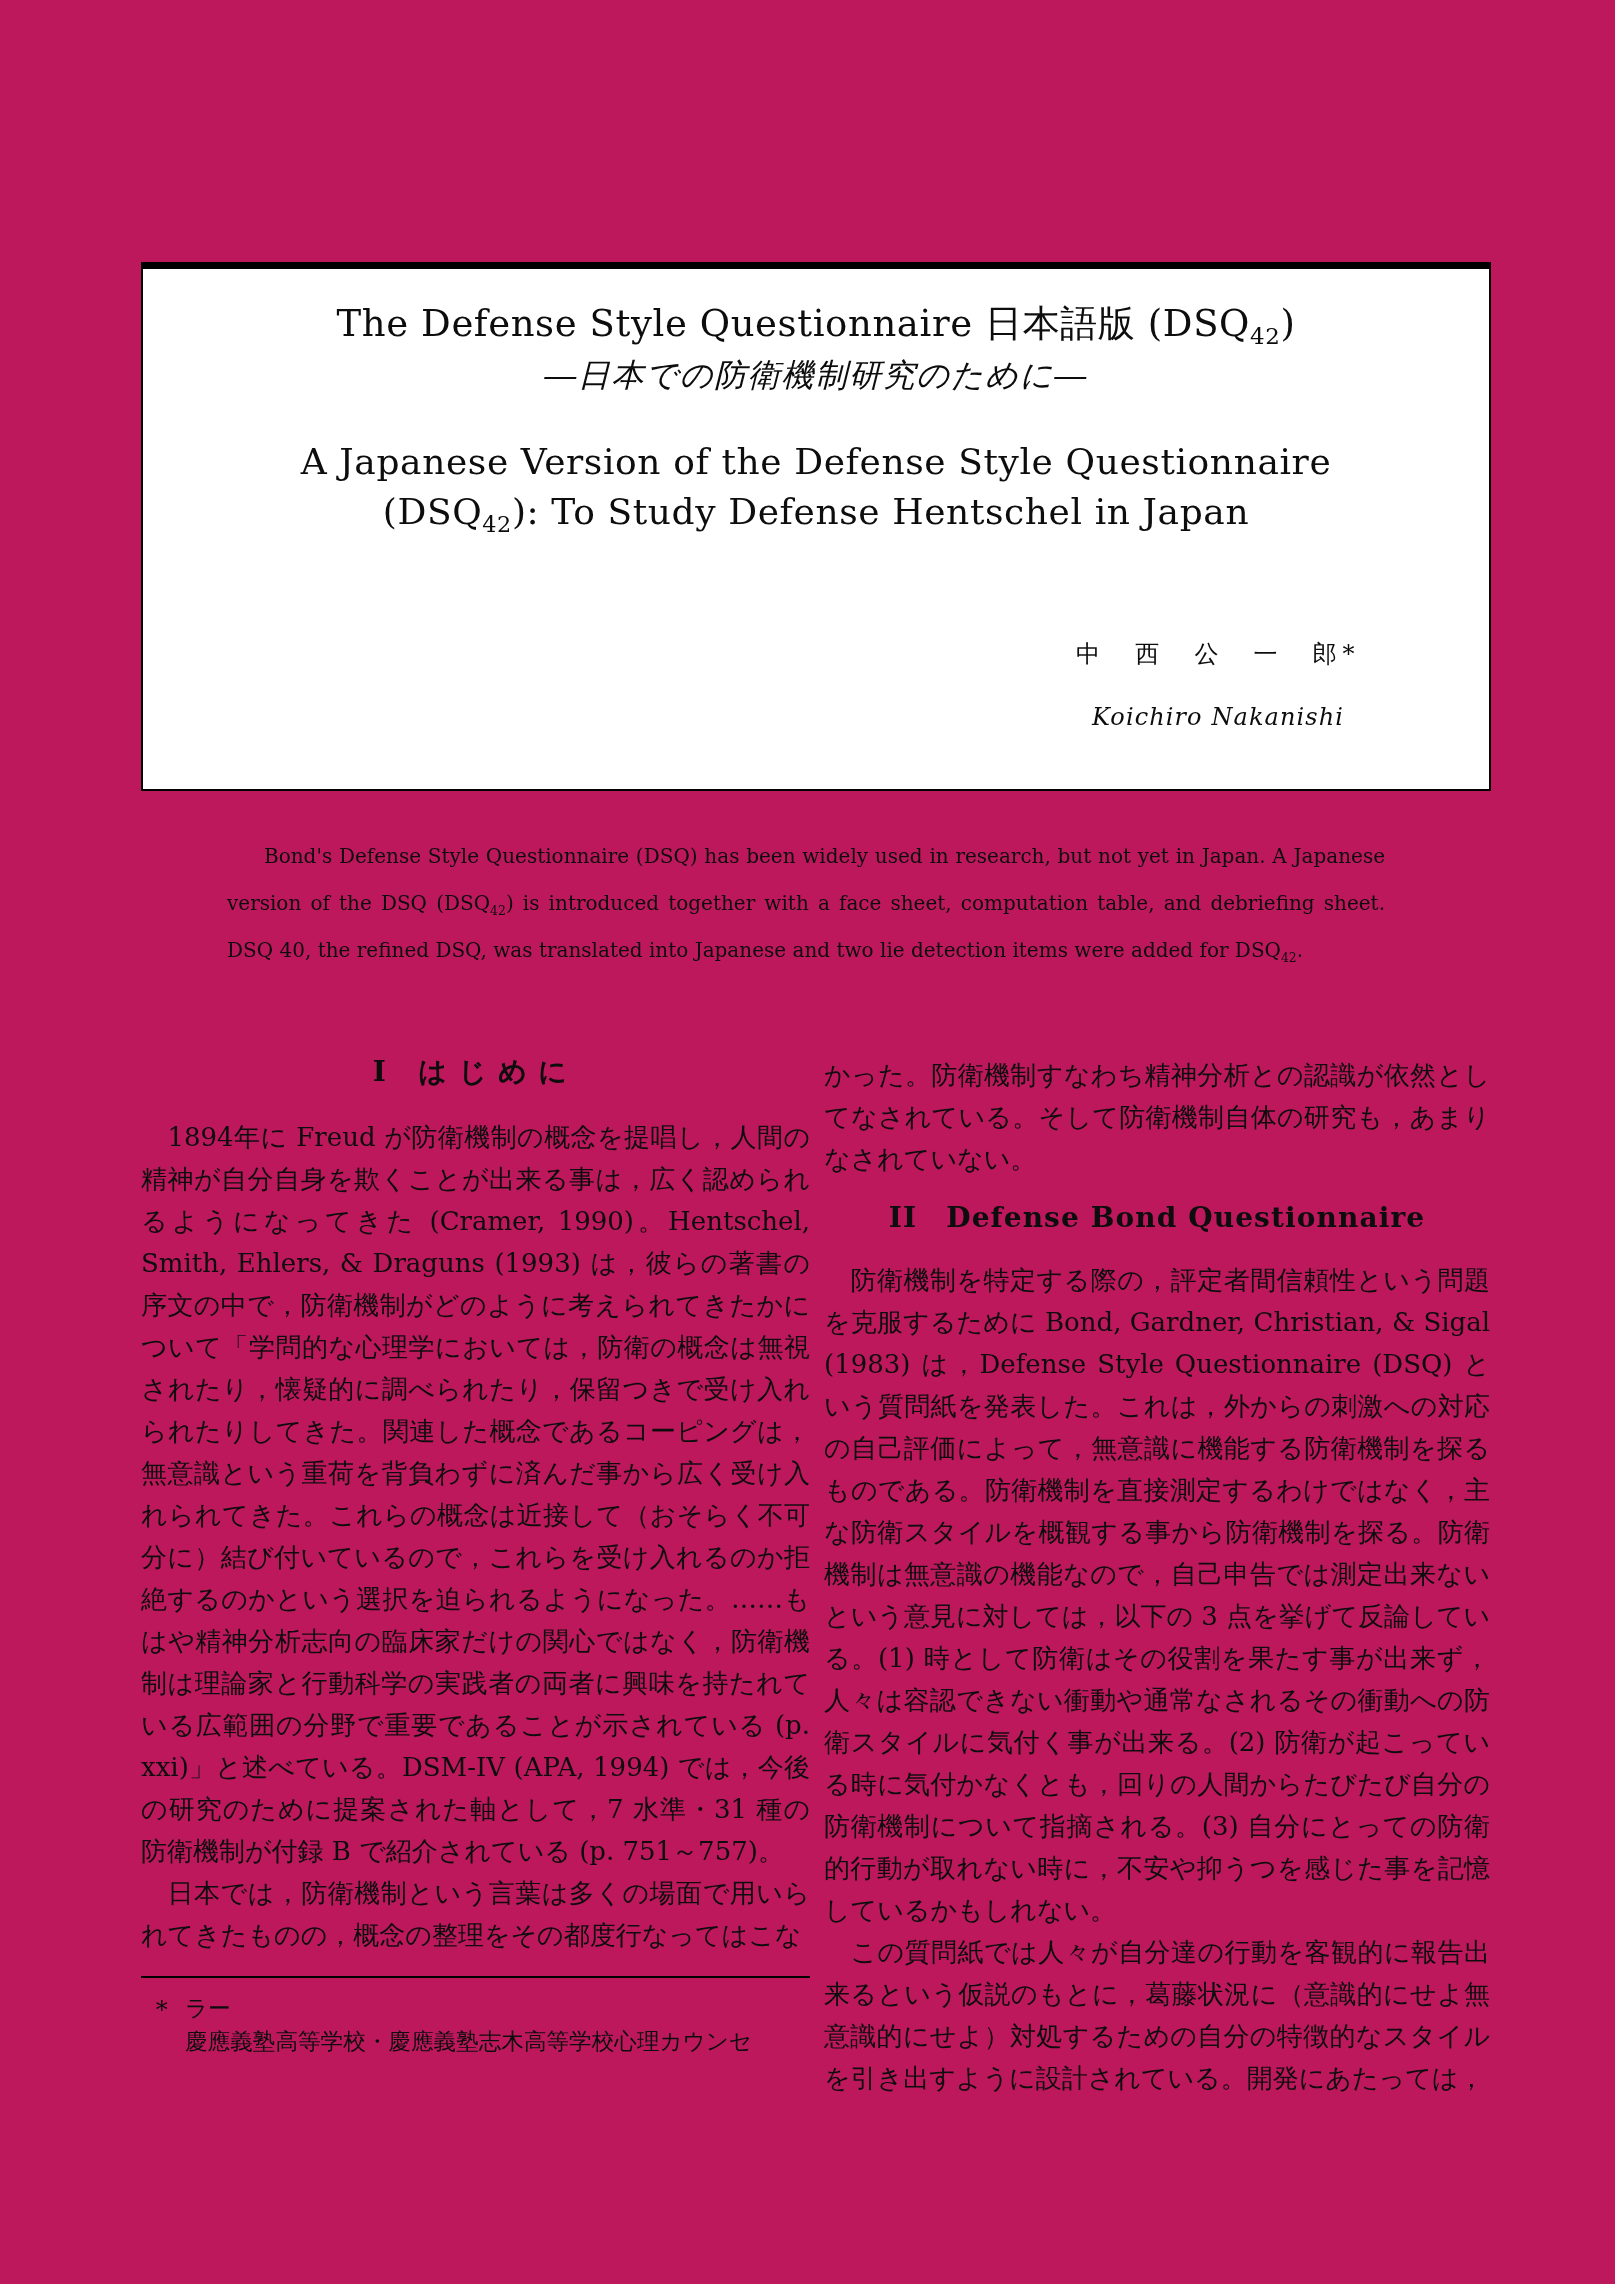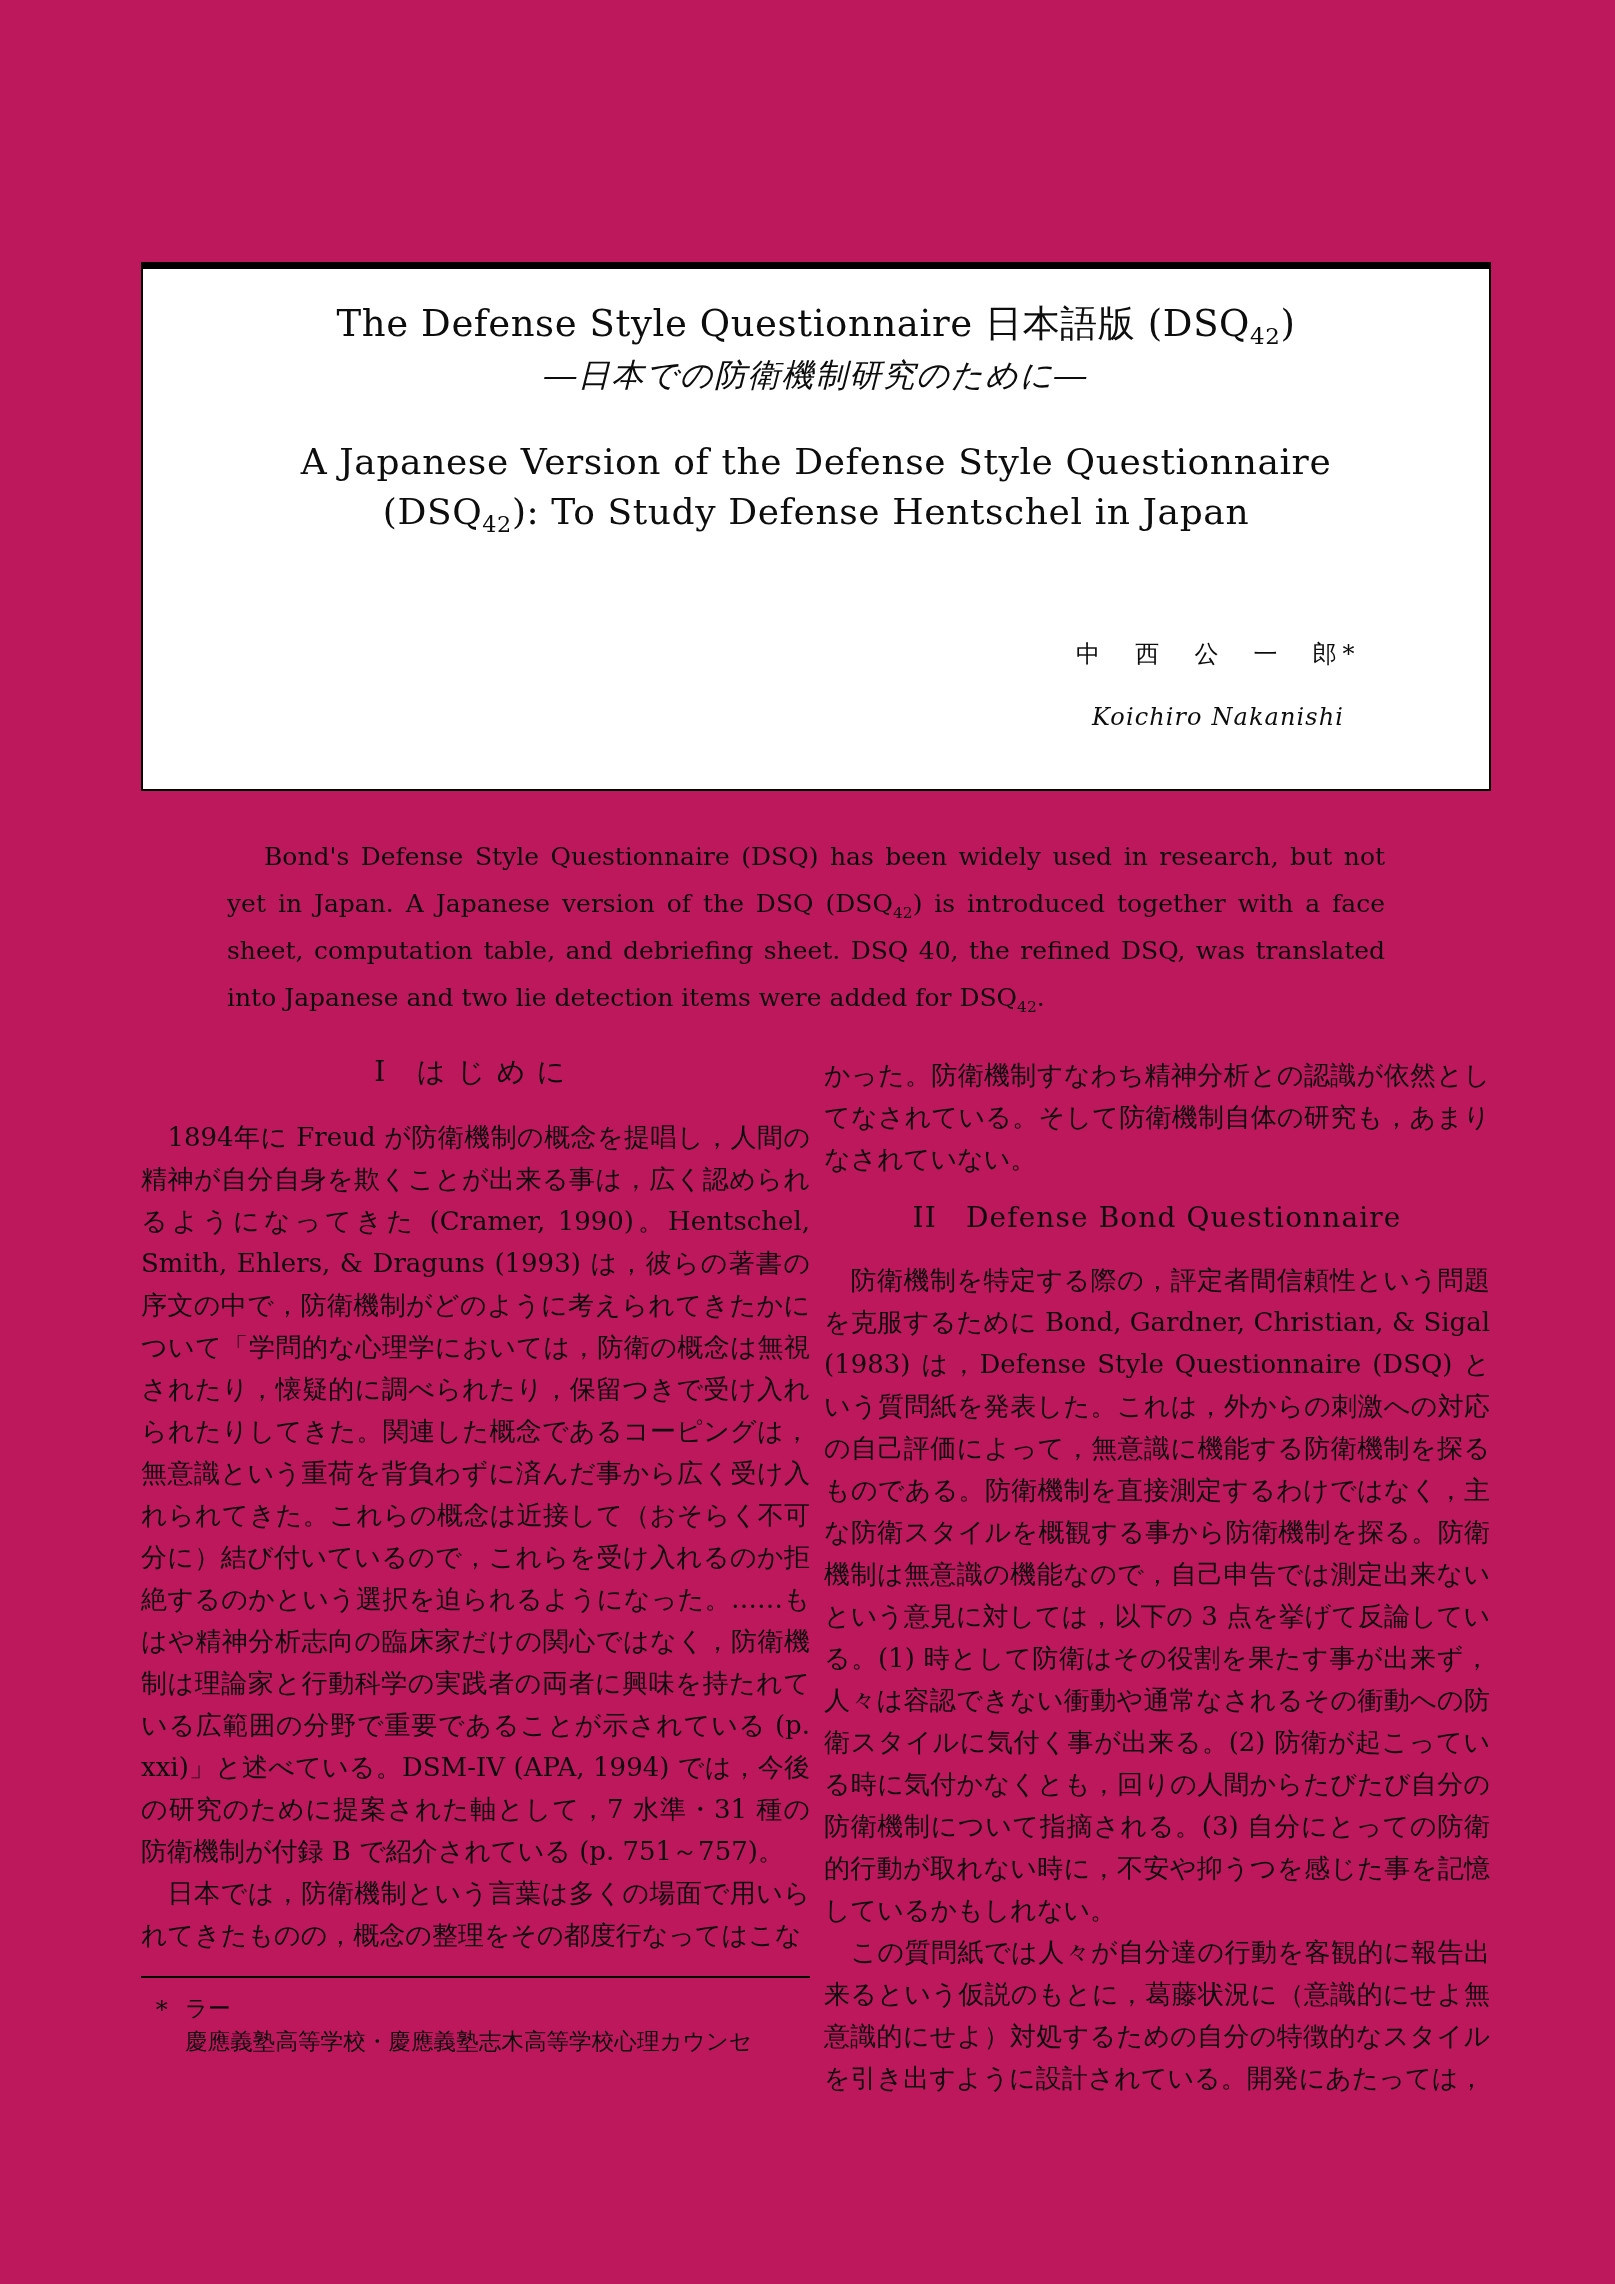--- a/index.html
+++ b/index.html
@@ -26,31 +26,31 @@
   .jp-subtitle{ margin-top: 9px; font-size: 32px; line-height: 39px; letter-spacing: 1.7px; font-style: italic; }
   .en-title   { margin-top: 42px; font-size: 36px; line-height: 50px; letter-spacing: 0.6px; }
   .authors    { position: absolute; top: 366px; right: 129px; text-align: center; }
   .author-jp  { font-size: 24px; line-height: 38px; letter-spacing: 5.6px; }
   .author-en  { margin-top: 25px; font-size: 24px; line-height: 38px; font-style: italic; letter-spacing: 1.1px; }
   .sub { vertical-align: sub; font-size: 0.62em; line-height: 0; }
 
   .abstract {
     position: absolute;
     left: 227px; top: 833px; width: 1158px;
-    font-size: 25px; line-height: 47px;
+    font-size: 20px; line-height: 47px;
     text-align: justify;
     text-indent: 37px;
   }
 
   .col { position: absolute; top: 1054px; }
   .col-left  { left: 141px;  width: 669px; }
   .col-right { left: 824px; width: 666px; }
   .col h2 {
     margin: 0; font-size: 28px; line-height: 36px;
-    font-weight: normal; text-align: center;
+    font-weight: bold; text-align: center;
   }
   .col-left  h2 { margin-bottom: 26px; letter-spacing: 11.3px; }
   .col-right h2 { margin: 20.3px 0 22.6px; letter-spacing: 1.1px; }
   .col p {
     margin: 0; font-size: 26px; line-height: 42px;
     text-align: justify;
   }
 
   .footnote {
     position: absolute;

